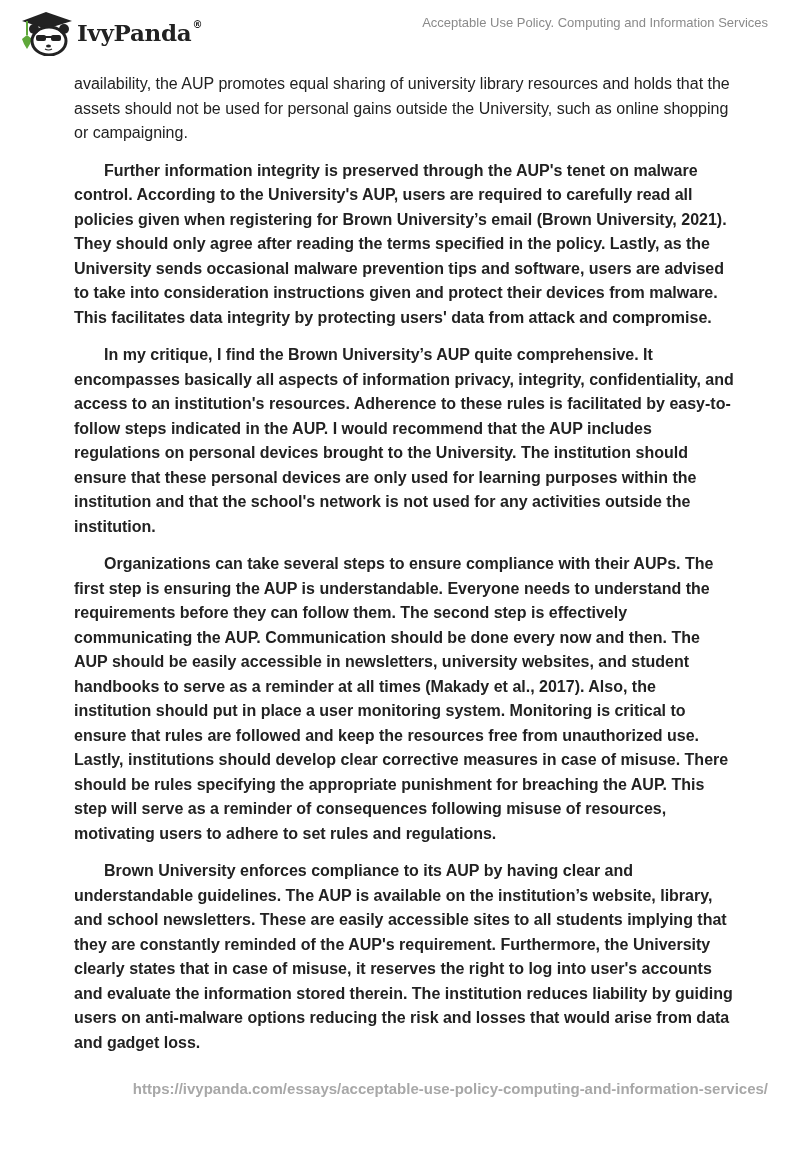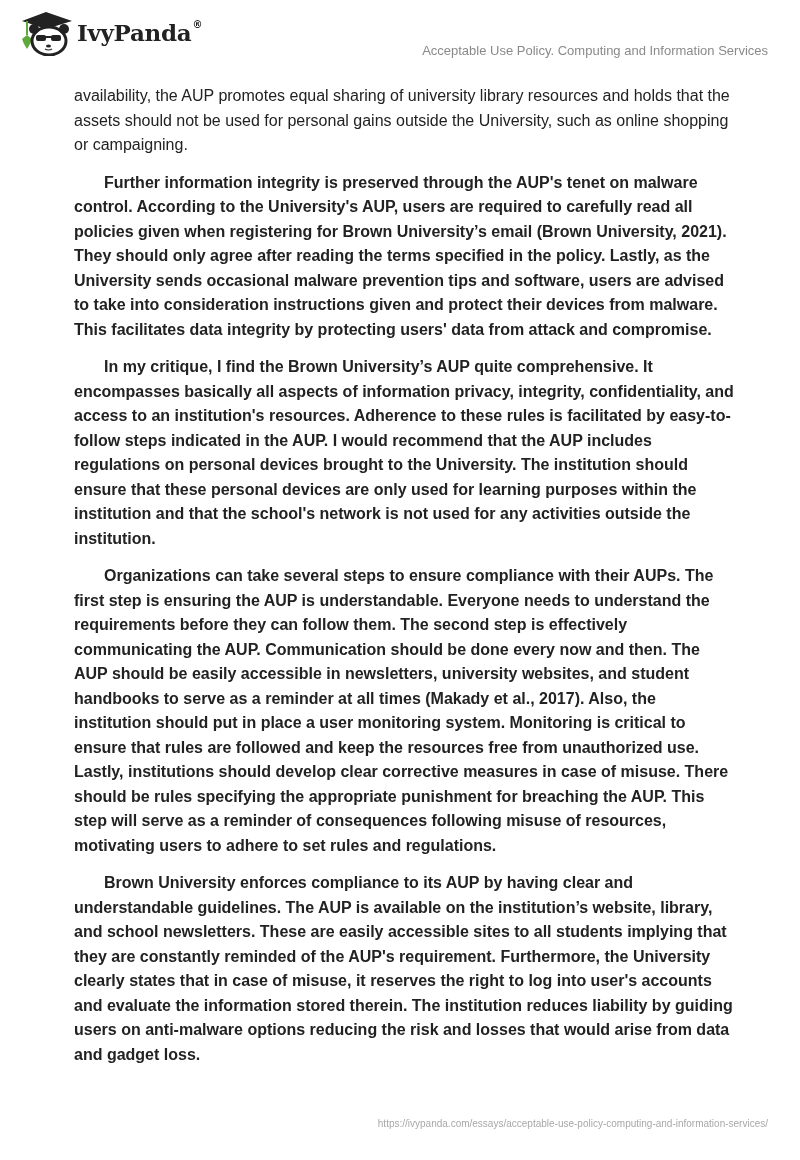--- a/index.html
+++ b/index.html
@@ -2,25 +2,25 @@
 <html><head>
 <meta charset="utf-8">
 <style>
   html, body { margin: 0; padding: 0; background: #ffffff; }
   body { width: 800px; height: 1160px; position: relative; overflow: hidden; font-family: "Liberation Sans", sans-serif; color: #222; }
   .header { position: absolute; top: 0; left: 0; width: 800px; height: 60px; }
   .logo { position: absolute; left: 18px; top: 8px; display: flex; align-items: center; }
   .logo-icon { width: 56px; height: 48px; position: relative; }
   .logo-text { font-family: "DejaVu Serif", serif; font-weight: bold; font-size: 23px; color: #222; margin-left: 3px; letter-spacing: -0.3px; }
   .logo-reg { font-family: "DejaVu Sans", sans-serif; font-size: 10px; font-weight: bold; vertical-align: super; position: relative; top: -4px; margin-left: 1px; }
-  .doc-title { position: absolute; right: 32px; top: 15px; font-size: 13px; color: #8a8a8a; margin-top: 28px; }
+  .doc-title { position: absolute; right: 32px; top: 15px; font-size: 13px; color: #8a8a8a; }
   .content { position: absolute; left: 74px; top: 72px; width: 660px; }
-  .para { font-size: 16px; line-height: 24.5px; margin: 12px 0 13px 0; color: #222; }
+  .para { font-size: 16px; line-height: 24.5px; margin: 0 0 13px 0; color: #222; }
   .para.indent { text-indent: 30px; font-weight: bold; }
-  .footer-url { position: absolute; right: 32px; top: 1118px; font-size: 10px; color: #a8a8a8; }
+  .footer-url { position: absolute; right: 32px; top: 1080px; font-size: 15px; color: #a8a8a8; font-weight: bold; }
 </style>
 </head>
 <body>
 
 <div class="header">
   <div class="logo">
     <span class="logo-icon">
       <svg width="56" height="48" viewBox="0 0 56 48">
 
         <polygon points="4,13 28,4 54,13 28,21" fill="#222"></polygon>

